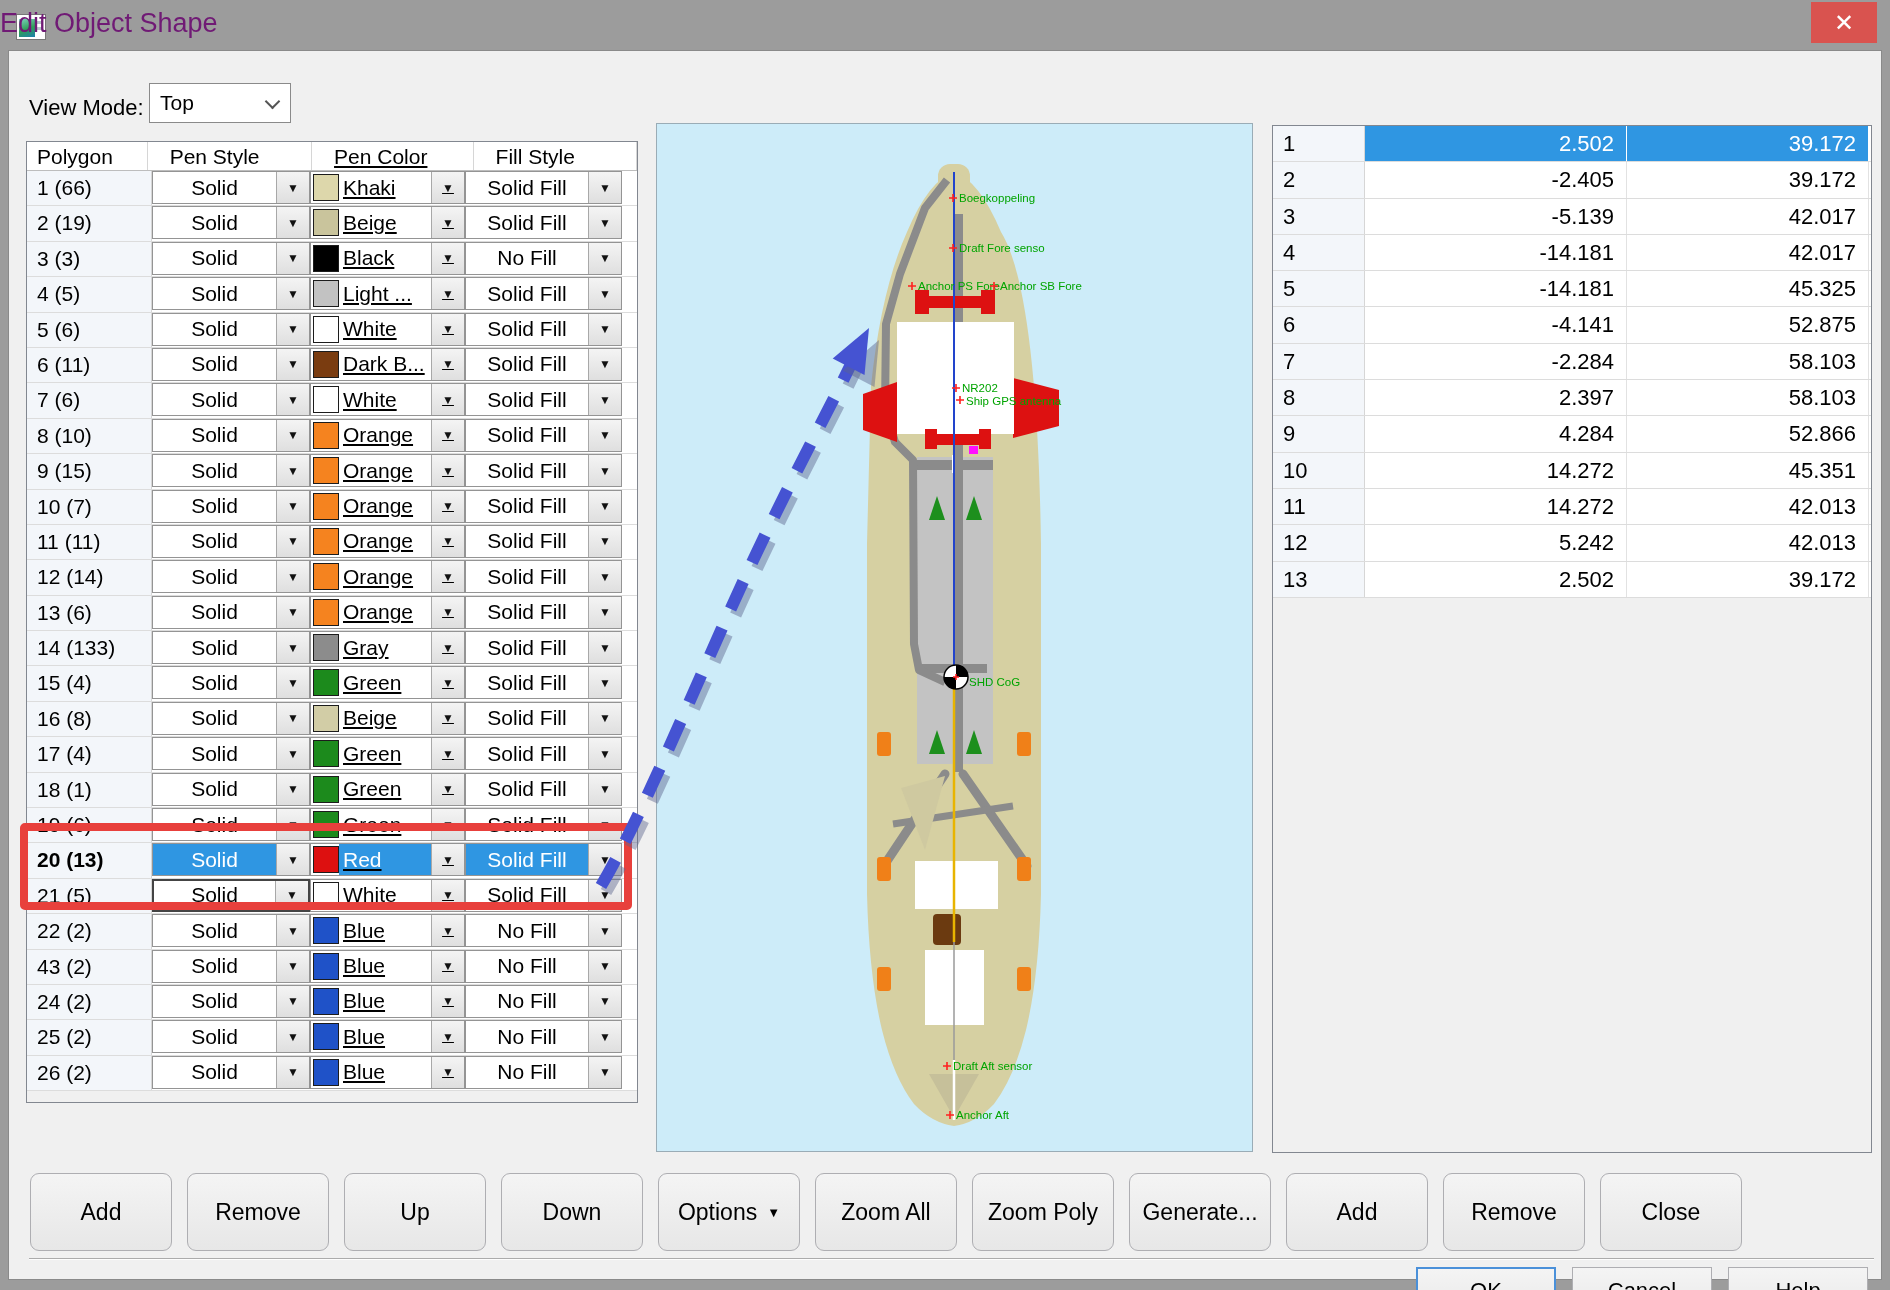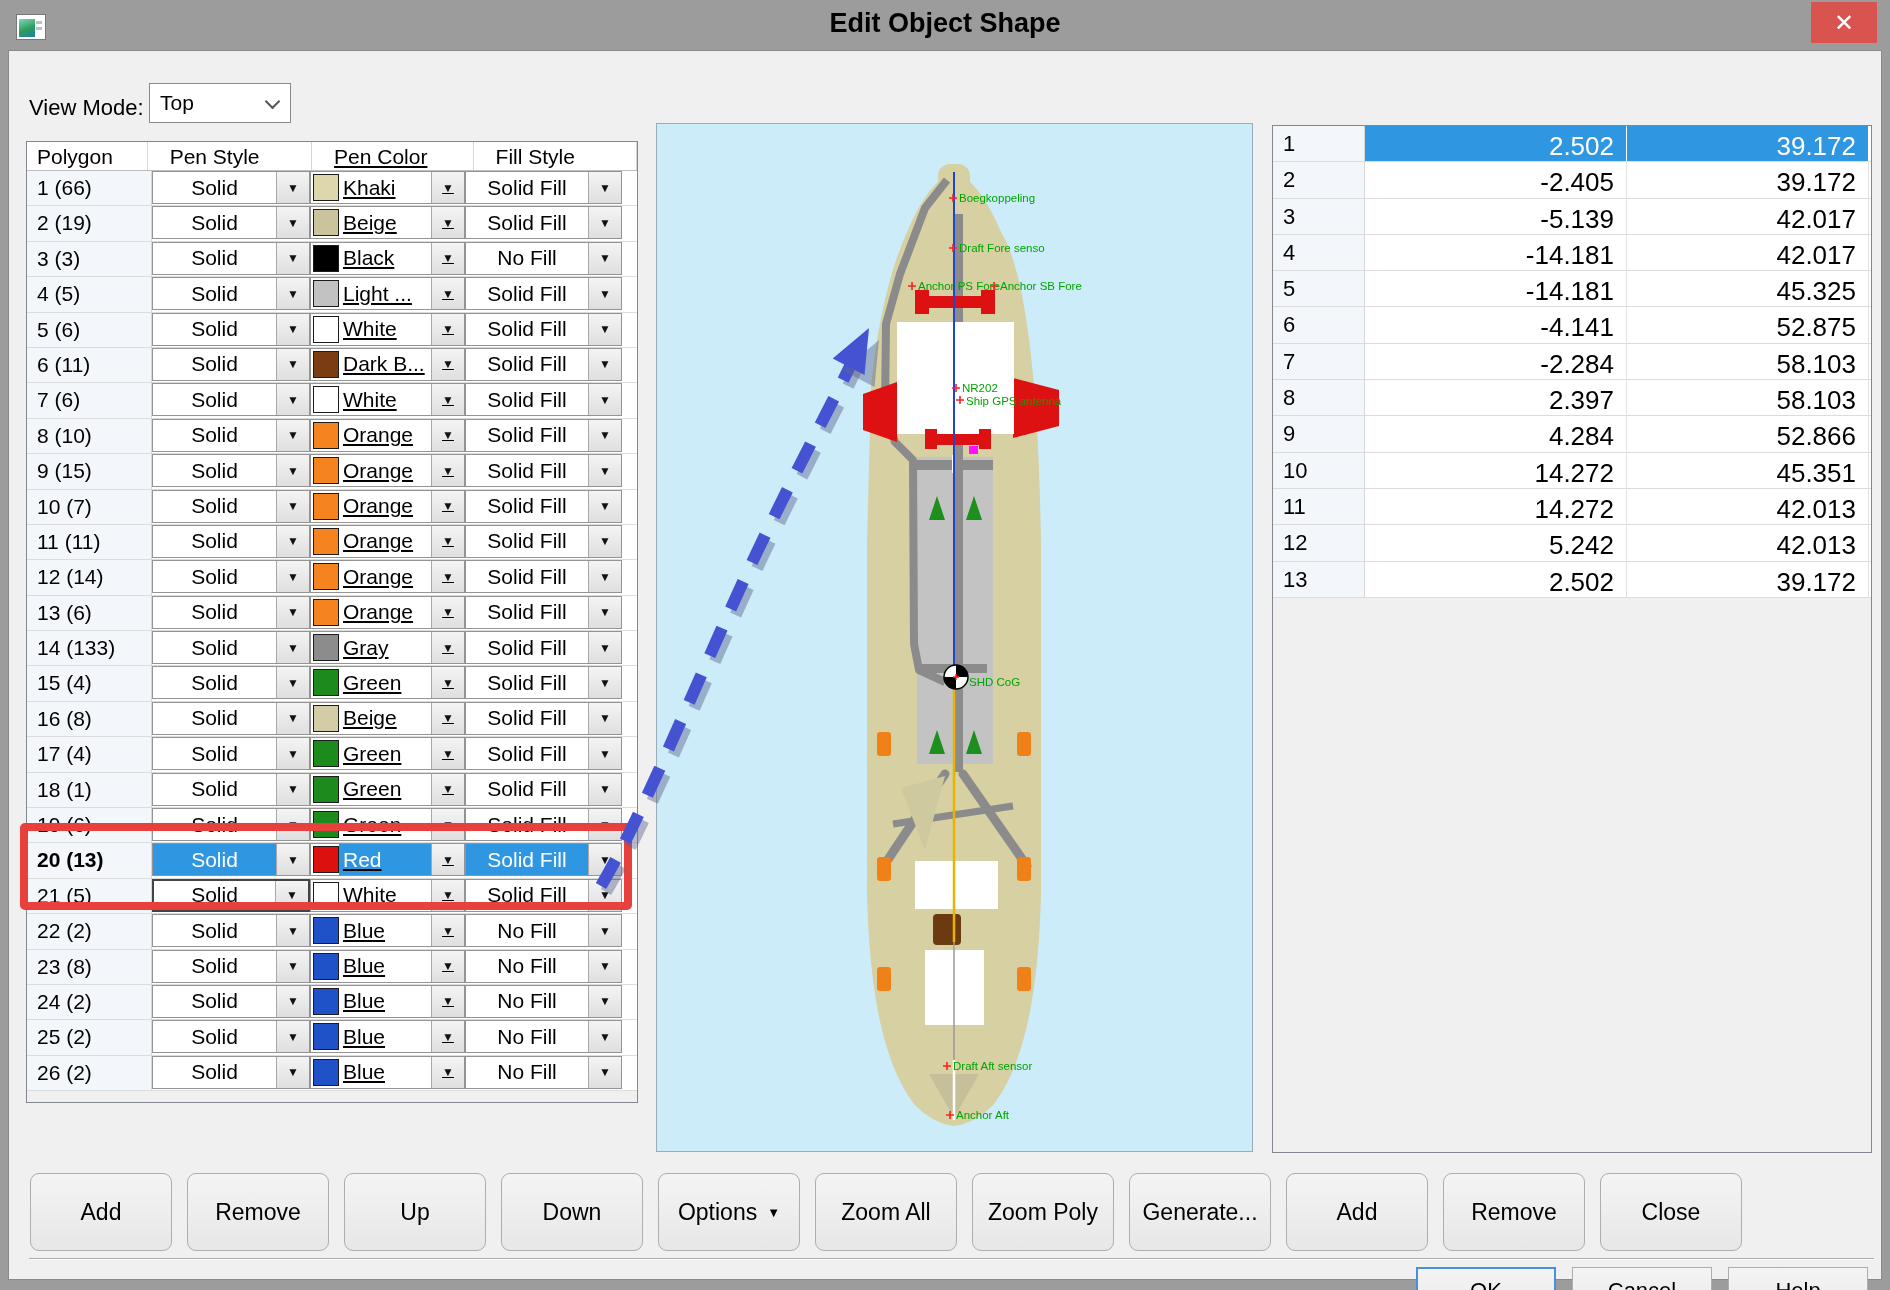--- a/index.html
+++ b/index.html
@@ -5,22 +5,22 @@
   * { margin:0; padding:0; box-sizing:border-box; }
   html,body { width:1890px; height:1290px; overflow:hidden;
     font-family:"Liberation Sans", sans-serif; }
   .dialog { position:absolute; inset:0; background:#9c9c9c; }
   .titlebar { position:absolute; left:0; top:0; width:1890px; height:50px; background:#9c9c9c; }
   .app-icon { position:absolute; left:16px; top:14px; width:30px; height:26px; background:#fff; border:1px solid #777; }
   .app-icon .pane { position:absolute; left:2px; top:4px; width:16px; height:18px;
     background:linear-gradient(160deg,#7fd4c0 0%,#2e9e57 55%,#1d7fae 100%); }
   .app-icon .l1,.app-icon .l2 { position:absolute; right:3px; height:3px; width:6px; background:#b9c4cc; }
   .app-icon .l1 { top:6px; } .app-icon .l2 { top:12px; }
-  .win-title { position:absolute; left:0; top:8px; width:100%; text-align:center;
-    font-size:27px; color:#000000;font-weight:bold; }
+  .win-title { position:absolute; left:0; top:8px; width:100%; 
+    font-size:27px; color:#701a75; }
   .close-btn { position:absolute; left:1811px; top:2px; width:66px; height:41px; background:#d9534f;
     color:#fff; font-size:24px; text-align:center; line-height:41px; cursor:default; }
   .content { position:absolute; left:8px; top:50px; width:1874px; height:1230px;
     background:#f0f0f0; border:1px solid #8a8a8a; }
   
   .vm-label { position:absolute; left:20px; top:44px; font-size:22px; color:#000; }
   .vm-select { position:absolute; left:140px; top:32px; width:142px; height:40px; background:#fff;
     border:1px solid #8a8a8a; font-size:21px; }
   .vm-select > span.val { position:absolute; left:10px; top:7px; }
   .chev { position:absolute; right:12px; top:12px; width:11px; height:11px;
@@ -48,21 +48,21 @@
   .shippanel { position:absolute; left:647px; top:72px; width:597px; height:1029px;
     background:#cdecf9; border:1px solid #9aacb6; }
   
   .xytable { position:absolute; left:1263px; top:74px; width:600px; height:1028px;
     background:#f0f0f0; border:1px solid #828790; }
   .xyhead { display:flex; height:40px; background:#fff; border-bottom:1px solid #bdbdbd; }
   .xyhead .hcell { font-size:22px; padding:7px 0 0 10px; border-right:1px solid #d6d6d6; }
   .xyrow { display:flex; height:36.3px; background:#fff; border-bottom:1px solid #dcdcdc; }
   .k0 { width:92px; } .k1 { width:262px; } .k2 { width:242px; }
   .ptcell { font-size:22px; padding:5px 0 0 10px; background:#f3f6fa; border-right:1px solid #d6d6d6; }
-  .numcell { font-size:26px; padding:5px 12px 0 0; text-align:right; border-right:1px solid #e2e2e2; }
+  .numcell { font-size:22px; padding:5px 12px 0 0; text-align:right; border-right:1px solid #e2e2e2; }
   .xyrow.sel .numcell { background:var(--sel-blue); color:#fff; border-right:1px solid #fff; }
   
   .btnrow { position:absolute; left:21px; top:1122px; display:flex; gap:15px; }
   .wbtn { width:142px; height:78px; background:linear-gradient(#f4f4f4,#e7e7e7);
     border:1px solid #aeaeb2; border-radius:9px; font-size:23px; color:#000;
     display:flex; align-items:center; justify-content:center; gap:10px; }
   .wbtn .tri { font-size:13px; }
   .sep { position:absolute; left:20px; top:1207px; width:1845px; height:2px;
     background:#ababab; border-bottom:1px solid #fdfdfd; }
   .dlgbtns { position:absolute; left:1407px; top:1216px; display:flex; gap:16px; }
@@ -581,21 +581,21 @@
               </div>
             </div>
             <div class="c3">
               <div class="combo">
                 <span class="field">No Fill</span>
                 <span class="dbtn">▼</span>
               </div>
             </div>
           </div>
           <div class="prow">
-            <div class="polycell c0">23 (8)</div>
+            <div class="polycell c0">43 (2)</div>
             <div class="c1">
               <div class="combo">
                 <span class="field">Solid</span>
                 <span class="dbtn">▼</span>
               </div>
             </div>
             <div class="c2">
               <div class="combo">
                 <span class="swatch" style="background: rgb(31, 82, 200);"></span>
                 <span class="field left">Blue</span>

